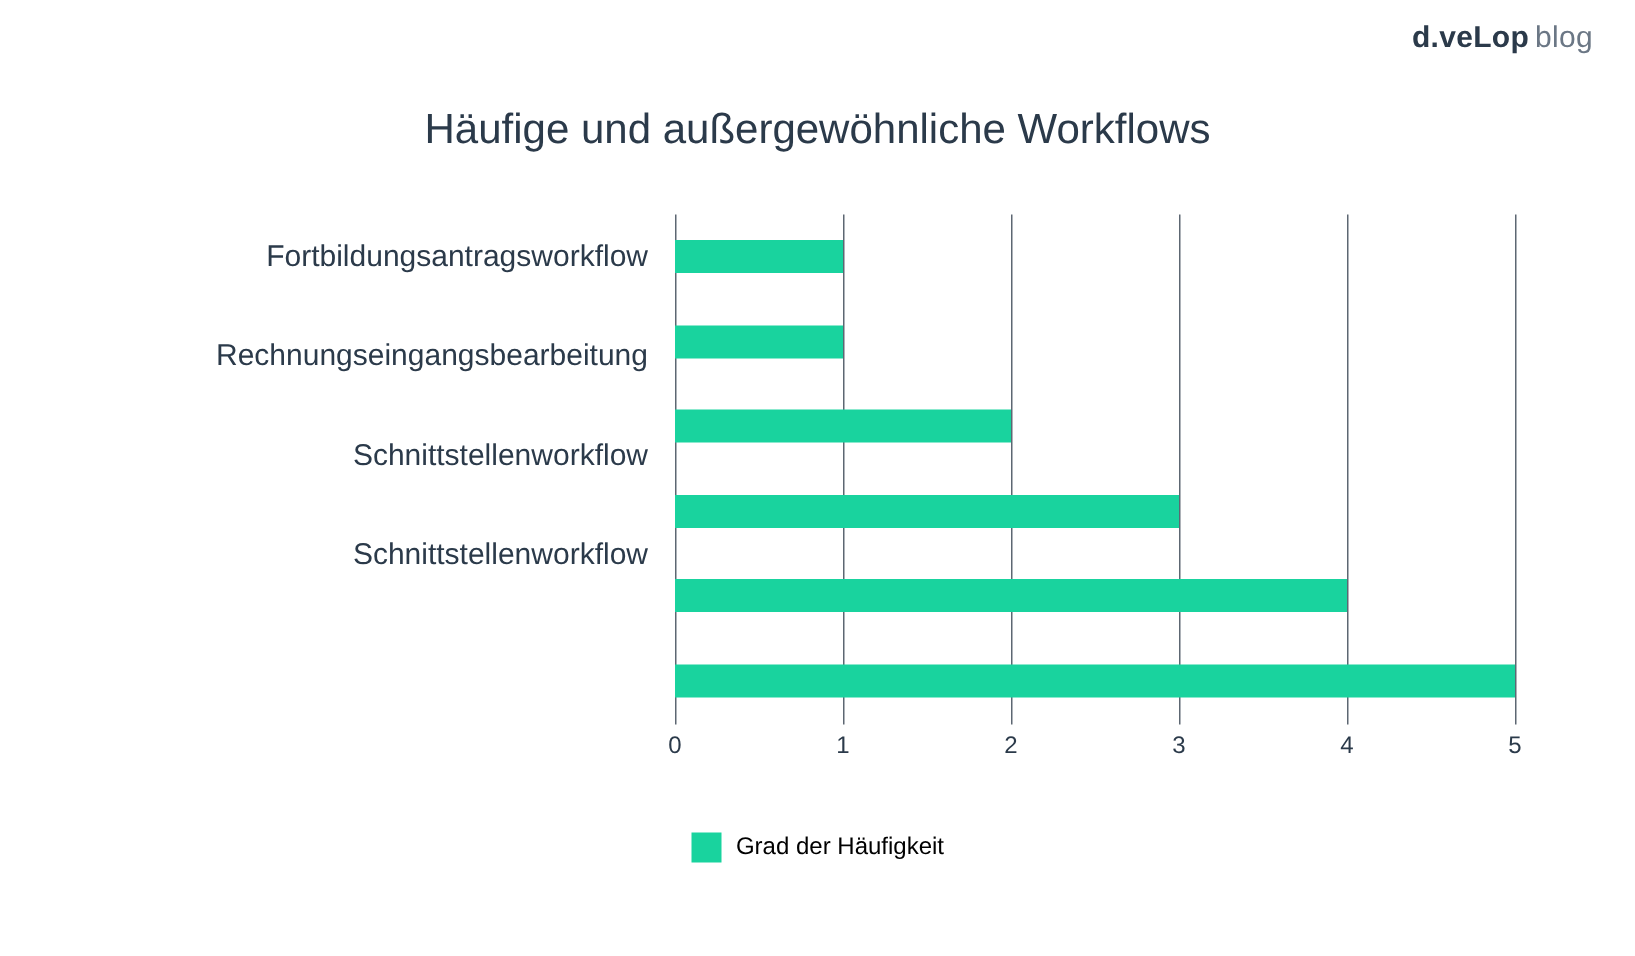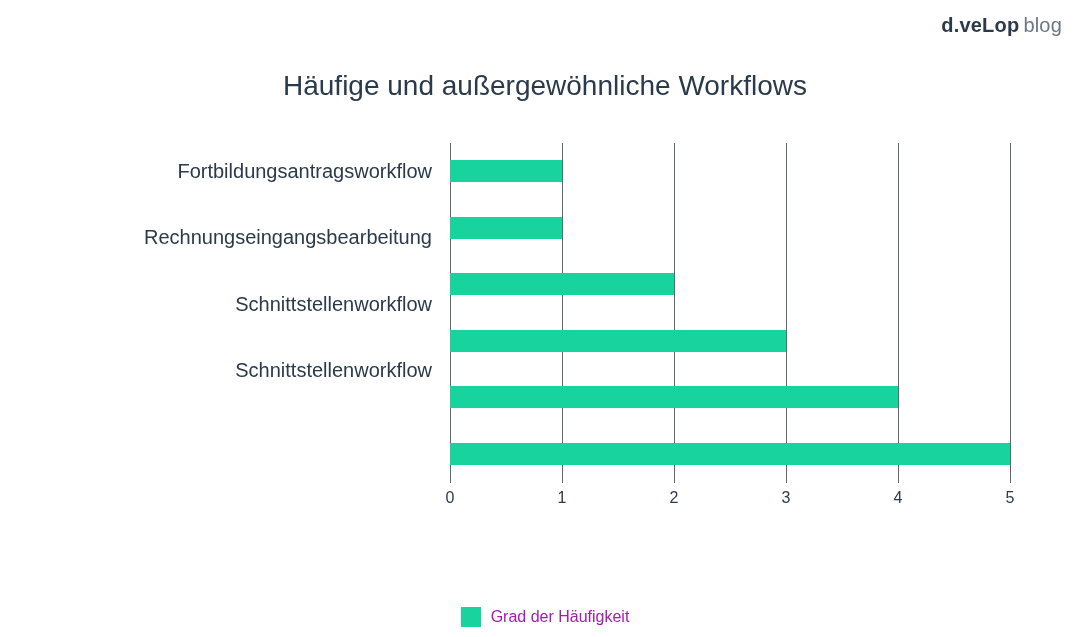--- a/index.html
+++ b/index.html
@@ -14,21 +14,21 @@
   .labels-col { width: 370px; display: flex; flex-direction: column; gap: 10px; }
   .label-row { height: 56.5px; display: flex; align-items: center; justify-content: flex-end; padding-right: 18px; font-size: 20px; color: #2b3a4a; }
   .plot-col { position: relative; width: 560px; height: 340px; }
   .gridlines { position: absolute; left: 0; top: 0; width: 100%; height: 100%; }
   .vline { position: absolute; top: 0; bottom: 0; width: 1px; background: #4f5a66; opacity: 0.92; }
   .bars { position: absolute; left: 0; top: 0; width: 100%; height: 100%; }
   .bar-row { height: 56.5px; display: flex; align-items: center; }
   .bar { height: 22px; background: #19d39e; }
   .x-axis { position: absolute; left: 0; right: 0; bottom: -28px; height: 22px; }
   .x-tick { position: absolute; top: 0; font-size: 16px; color: #2b3a4a; transform: translateX(-50%); }
-  .legend { margin-top: 84px; display: flex; align-items: center; justify-content: center; gap: 10px; font-size: 16px; color: #a21caf; }
+  .legend { margin-top: 32px; display: flex; align-items: center; justify-content: center; gap: 10px; font-size: 16px; color: #000000; }
   .legend-swatch { width: 20px; height: 20px; background: #19d39e; }
 </style>
 </head>
 <body>
 
 <div class="page">
 
   <div class="brand">
     <span class="bold">d.veLop</span><span class="light">blog</span>
   </div>

